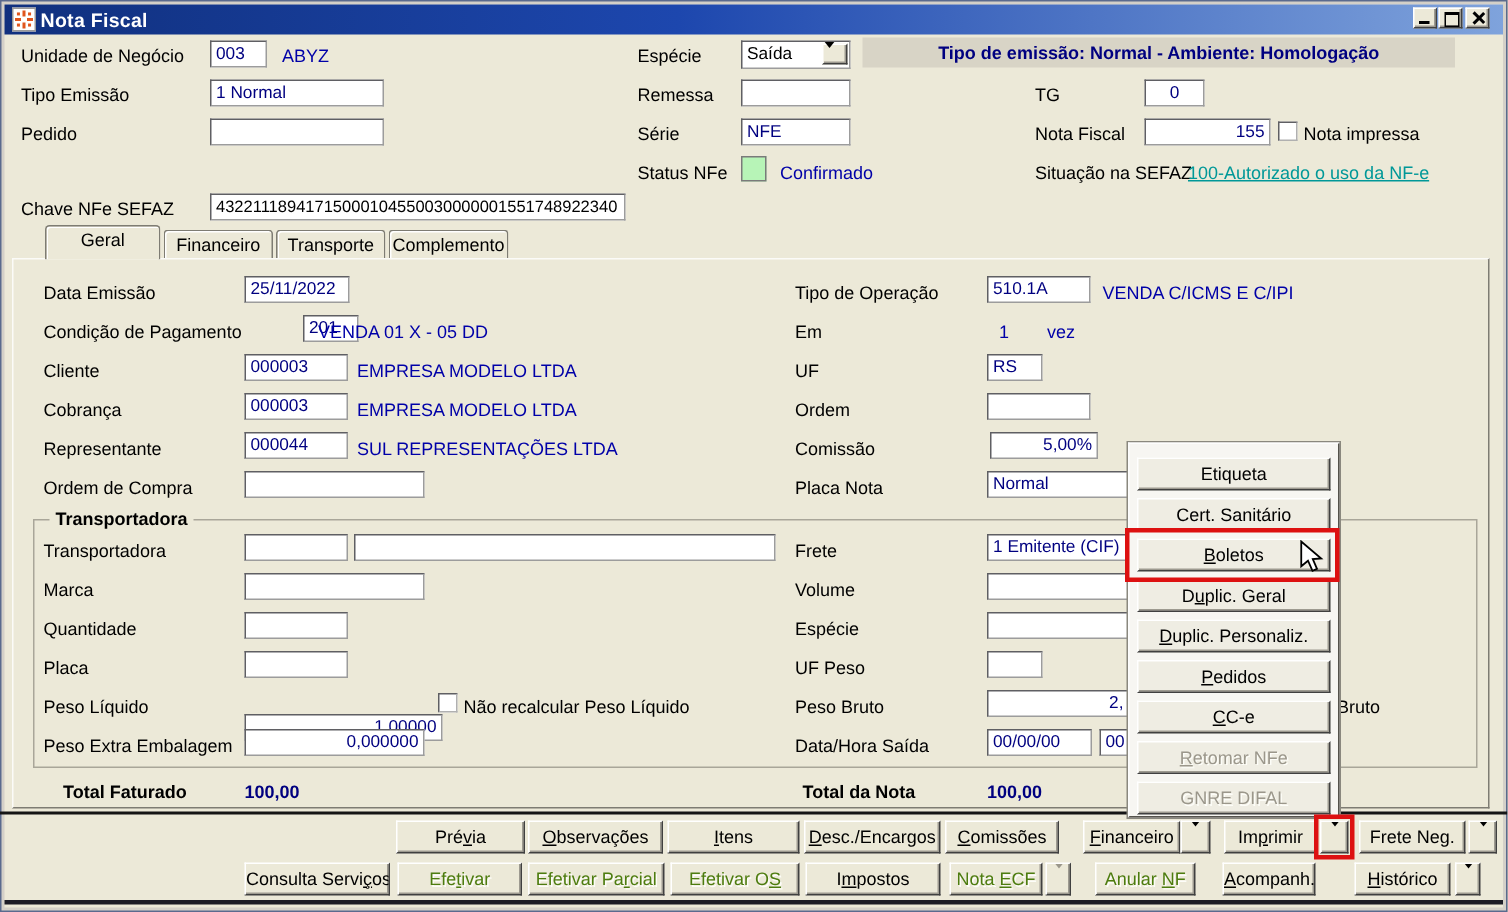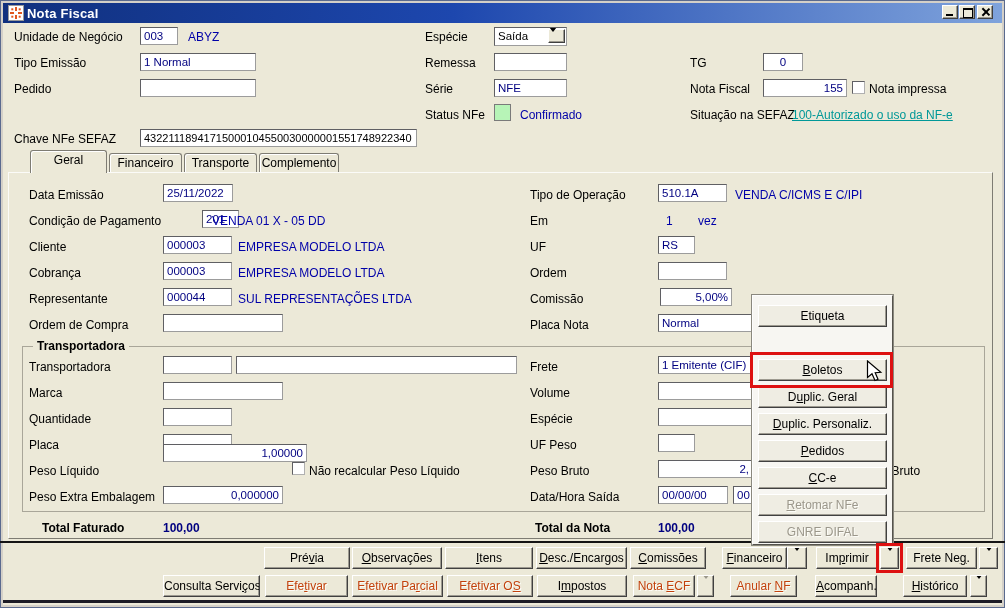--- a/index.html
+++ b/index.html
@@ -36,21 +36,21 @@
   a.link{position:absolute;color:#009898;text-decoration:underline;white-space:nowrap;}
   .tab{position:absolute;height:20px;background:#ece9d8;border:1px solid #7e7c73;border-bottom:none;
     border-radius:3px 3px 0 0;box-shadow:inset 1px 1px 0 #fff;text-align:center;line-height:19px;box-sizing:border-box;z-index:0;}
   .tab.active{z-index:2;height:23px;top:150px;}
   .page{position:absolute;left:8px;top:172px;width:985px;height:367px;background:#ece9d8;z-index:1;
     border:1px solid;border-color:#fbfbf8 #7e7c73 #7e7c73 #fbfbf8;box-sizing:border-box;}
   .groupbox{position:absolute;left:22px;top:346px;width:963px;height:166px;border:1px solid #a9a699;box-sizing:border-box;}
   .legend{position:absolute;left:33px;top:339px;background:#ece9d8;padding:0 4px;font-weight:bold;}
   .btn{position:absolute;height:22px;background:#ece9d8;text-align:center;line-height:20px;box-sizing:border-box;
     border:1px solid;border-color:#fff #404040 #404040 #fff;box-shadow:inset -1px -1px 0 #9d9a90;white-space:nowrap;overflow:hidden;}
-  .btn.disabled{color:#c2410c;text-shadow:1px 1px 0 #fdfdf8;}
+  .btn.disabled{color:#4d7c0f;text-shadow:1px 1px 0 #fdfdf8;}
   .sep{position:absolute;left:0;top:541px;width:1005px;height:2px;background:#151515;}
   .bottomline{position:absolute;left:3px;top:600px;width:999px;height:3px;background:#1c1c26;}
   .menu-panel{position:absolute;left:752px;top:295px;width:141px;height:250px;background:#f7f6f2;z-index:20;
     border:1px solid;border-color:#fdfdfd #55534c #55534c #fdfdfd;box-shadow:0 0 0 1px #8a887e;box-sizing:border-box;}
   .menu-btn{position:absolute;left:758px;width:129px;height:22px;z-index:21;background:#efede3;text-align:center;line-height:20px;
     border:1px solid;border-color:#fff #404040 #404040 #fff;box-shadow:inset -1px -1px 0 #9d9a90;box-sizing:border-box;white-space:nowrap;}
   .menu-btn.disabled{color:#9b978b;text-shadow:1px 1px 0 #fdfdf8;}
   .red-rect{position:absolute;border:3px solid #dd1111;z-index:30;}
   .cursor{position:absolute;z-index:40;}
   u{text-decoration:underline;}
@@ -99,20 +99,21 @@
   <div class="fld" style="left:140px;top:79px;width:116px;"></div>
 
   <span class="lbl" style="left:14px;top:132px;">Chave NFe SEFAZ</span>
   <div class="fld" style="left:140px;top:129px;width:277px;font-size:11px;color:#000;">43221118941715000104550030000001551748922340</div>
 
   <span class="lbl" style="left:425px;top:30px;">Espécie</span>
   <div class="fld" style="left:494px;top:27px;width:73px;height:19px;color:#000;">
     <span>Saída</span>
     <span class="combo-btn"><span class="tri"></span></span>
   </div>
+  <div class="banner">Tipo de emissão: Normal - Ambiente: Homologação</div>
 
   <span class="lbl" style="left:425px;top:56px;">Remessa</span>
   <div class="fld" style="left:494px;top:53px;width:73px;"></div>
   <span class="lbl" style="left:690px;top:56px;">TG</span>
   <div class="fld ctr" style="left:763px;top:53px;width:40px;">0</div>
 
   <span class="lbl" style="left:425px;top:82px;">Série</span>
   <div class="fld" style="left:494px;top:79px;width:73px;">NFE</div>
   <span class="lbl" style="left:690px;top:82px;">Nota Fiscal</span>
   <div class="fld num" style="left:763px;top:79px;width:84px;">155</div>
@@ -183,21 +184,21 @@
   <span class="lbl" style="left:29px;top:386px;z-index:3;">Marca</span>
   <div class="fld" style="left:163px;top:382px;width:120px;z-index:3;"></div>
 
   <span class="lbl" style="left:29px;top:412px;z-index:3;">Quantidade</span>
   <div class="fld" style="left:163px;top:408px;width:69px;z-index:3;"></div>
 
   <span class="lbl" style="left:29px;top:438px;z-index:3;">Placa</span>
   <div class="fld" style="left:163px;top:434px;width:69px;z-index:3;"></div>
 
   <span class="lbl" style="left:29px;top:464px;z-index:3;">Peso Líquido</span>
-  <div class="fld num" style="left:163px;top:444px;width:144px;z-index:3;">1,00000</div>
+  <div class="fld num" style="left:163px;top:476px;width:132px;z-index:3;">1,00000</div>
   <span class="chk" style="left:292px;top:462px;z-index:3;"></span>
   <span class="lbl" style="left:309px;top:464px;z-index:3;">Não recalcular Peso Líquido</span>
 
   <span class="lbl" style="left:29px;top:490px;z-index:3;">Peso Extra Embalagem</span>
   <div class="fld num" style="left:163px;top:486px;width:120px;z-index:3;">0,000000</div>
 
   <span class="lbl" style="left:530px;top:360px;z-index:3;">Frete</span>
   <div class="fld" style="left:658px;top:356px;width:116px;z-index:3;">1 Emitente (CIF)</div>
 
   <span class="lbl" style="left:530px;top:386px;z-index:3;">Volume</span>
@@ -246,20 +247,21 @@
   <div class="btn disabled" style="left:697px;top:575px;width:17px;"><span class="tri dis"></span></div>
   <div class="btn disabled" style="left:730px;top:575px;width:67px;">Anular <u>N</u>F</div>
   <div class="btn" style="left:815px;top:575px;width:62px;"><u>A</u>companh.</div>
   <div class="btn" style="left:903px;top:575px;width:64px;"><u>H</u>istórico</div>
   <div class="btn" style="left:970px;top:575px;width:17px;"><span class="tri"></span></div>
 
   <div class="bottomline"></div>
 
   <div class="menu-panel"></div>
   <div class="menu-btn" style="top:305px;">Etiqueta</div>
+  <div class="menu-btn" style="top:332px;">Cert. Sanitário</div>
   <div class="menu-btn" style="top:359px;"><u>B</u>oletos</div>
   <div class="menu-btn" style="top:386px;">D<u>u</u>plic. Geral</div>
   <div class="menu-btn" style="top:413px;"><u>D</u>uplic. Personaliz.</div>
   <div class="menu-btn" style="top:440px;"><u>P</u>edidos</div>
   <div class="menu-btn" style="top:467px;"><u>C</u>C-e</div>
   <div class="menu-btn disabled" style="top:494px;"><u>R</u>etomar NFe</div>
   <div class="menu-btn disabled" style="top:521px;">GNRE DIFAL</div>
 
   <div class="red-rect" style="left:750px;top:352px;width:137px;height:30px;"></div>
   <div class="red-rect" style="left:876px;top:543px;width:21px;height:24px;"></div>

